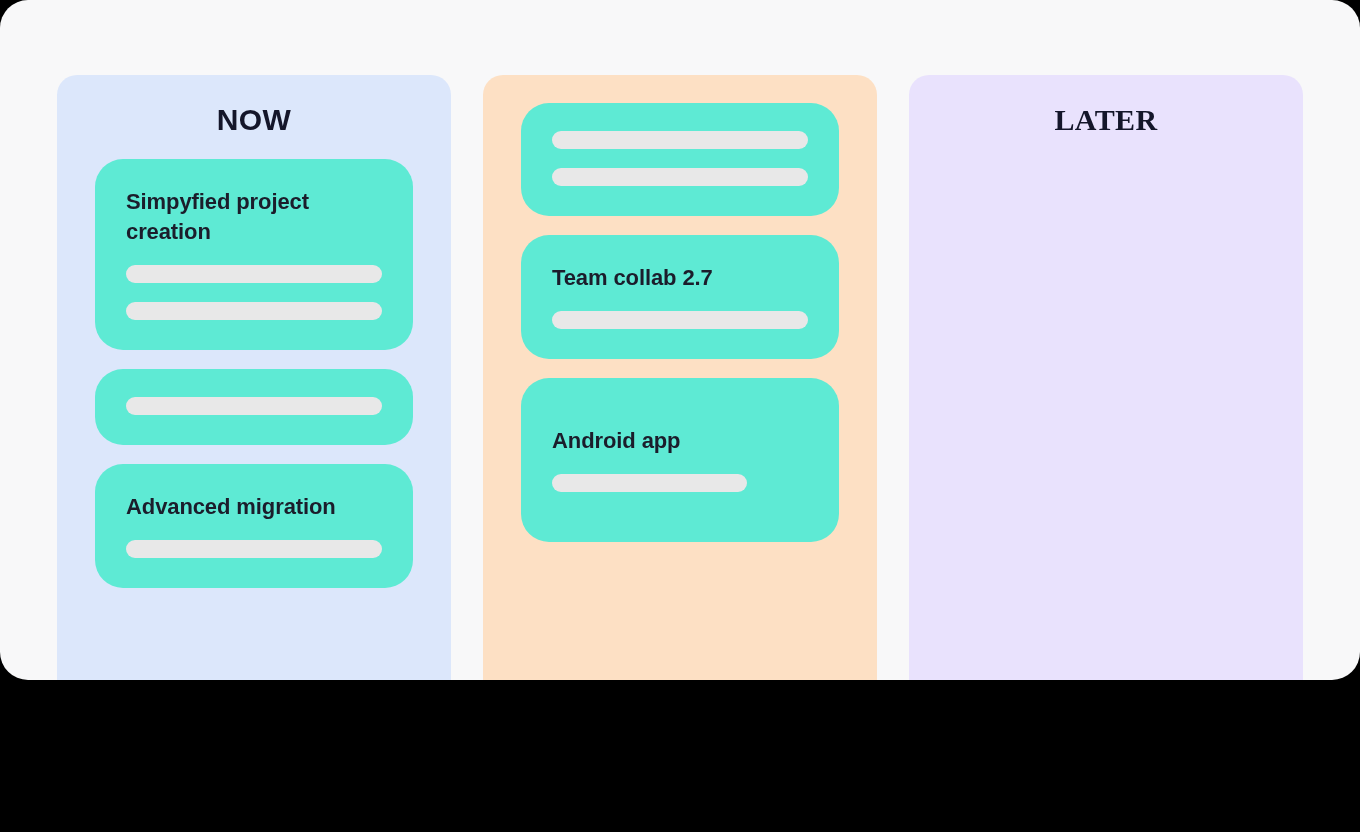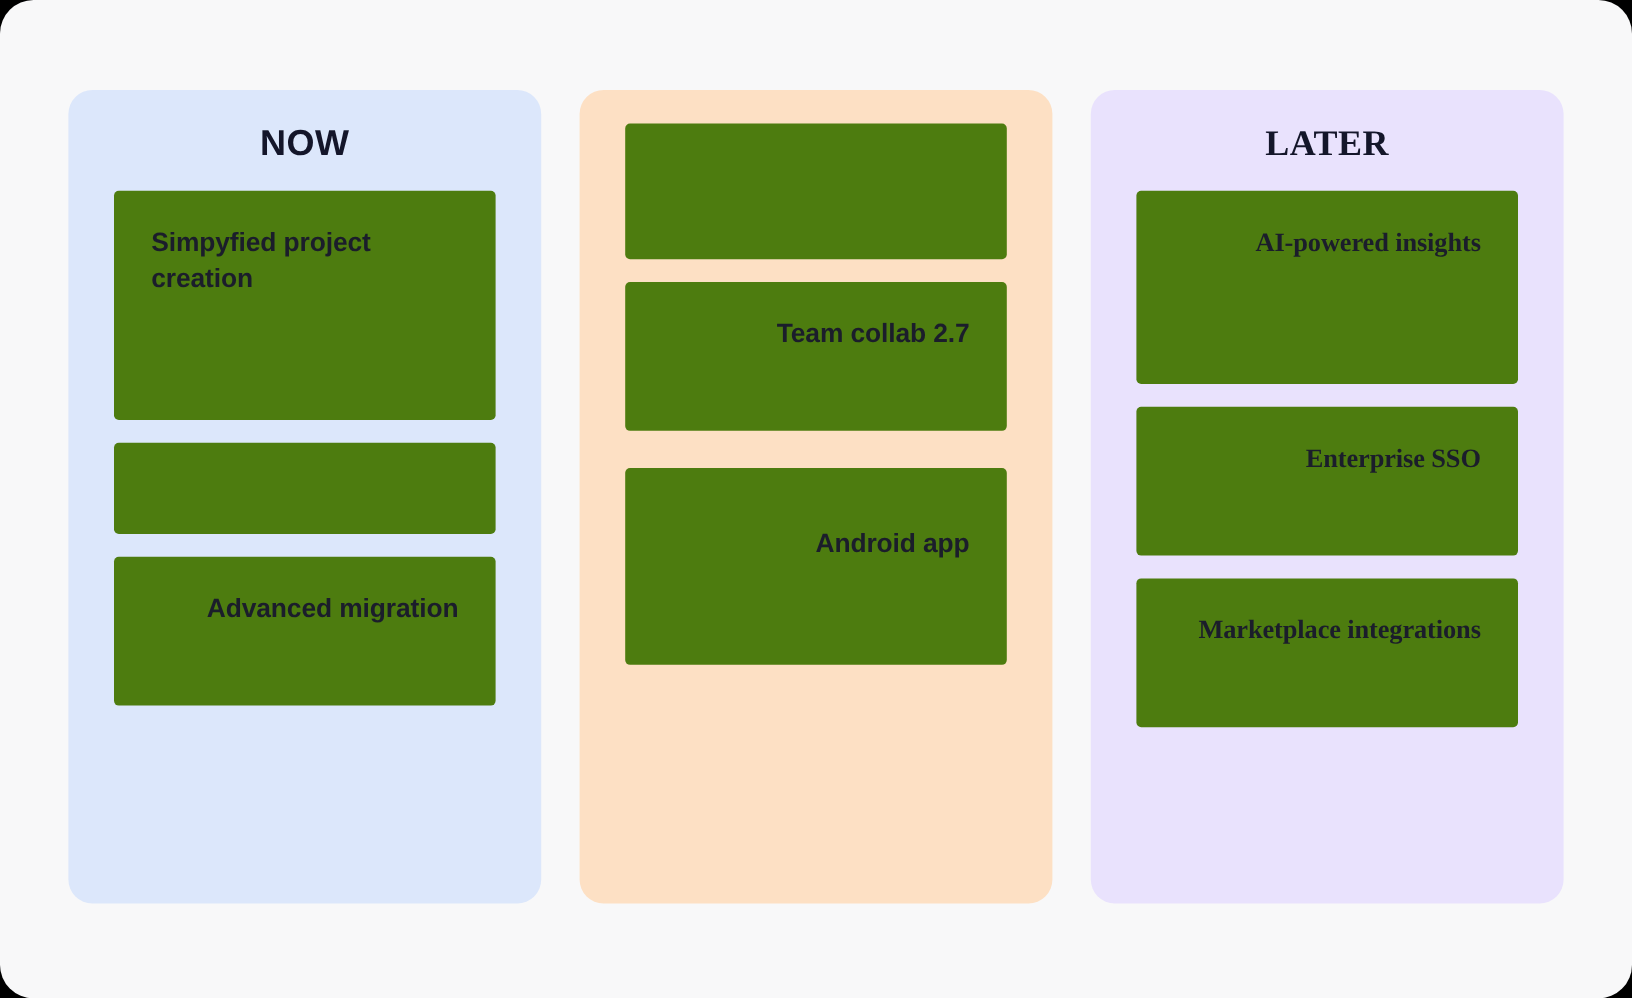--- a/index.html
+++ b/index.html
@@ -12,21 +12,21 @@
     width: 1360px;
     height: 832px;
     overflow: hidden;
     font-family: "Liberation Sans", sans-serif;
     -webkit-font-smoothing: antialiased;
   }
 
   .page {
     position: relative;
     width: 1360px;
-    height: 832px;
+    height: 680px;
     box-sizing: border-box;
     background: #f8f8f9;
     border-radius: 28px;
     overflow: hidden;
   }
 
   .board {
     position: absolute;
     left: 57px;
     top: 75px;
@@ -61,32 +61,30 @@
     text-transform: uppercase;
   }
 
   .card-list {
     display: flex;
     flex-direction: column;
     gap: 19px;
   }
 
   .card {
-    background: #4d7c0f;
-    border-radius: 4px;
+    background: #5eead4;
+    border-radius: 28px;
     padding: 28px 31px 30px 31px;
     box-sizing: border-box;
     display: flex;
     flex-direction: column;
     justify-content: center;
-    align-items: flex-end;
   }
   .card.tall {
     min-height: 164px;
-    margin-top: 12px;
   }
 
   .card-title {
     margin: 0 0 18px 0;
     font-size: 22px;
     line-height: 30px;
     font-weight: bold;
     color: #1b1d2b;
     letter-spacing: -0.1px;
   }
@@ -161,41 +159,16 @@
           <div class="skeletons">
             <div class="skeleton-bar w-76"></div>
           </div>
         </article>
 
       </div>
     </section>
 
     <section class="column col-later">
       <h2 class="column-title">LATER</h2>
-      <div class="card-list">
-
-        <article class="card">
-          <h3 class="card-title">AI-powered insights</h3>
-          <div class="skeletons">
-            <div class="skeleton-bar w-100"></div>
-            <div class="skeleton-bar w-100"></div>
-          </div>
-        </article>
-
-        <article class="card">
-          <h3 class="card-title">Enterprise SSO</h3>
-          <div class="skeletons">
-            <div class="skeleton-bar w-100"></div>
-          </div>
-        </article>
-
-        <article class="card">
-          <h3 class="card-title">Marketplace integrations</h3>
-          <div class="skeletons">
-            <div class="skeleton-bar w-100"></div>
-          </div>
-        </article>
-
-      </div>
     </section>
 
   </div>
 </div>
 
 </body></html>

